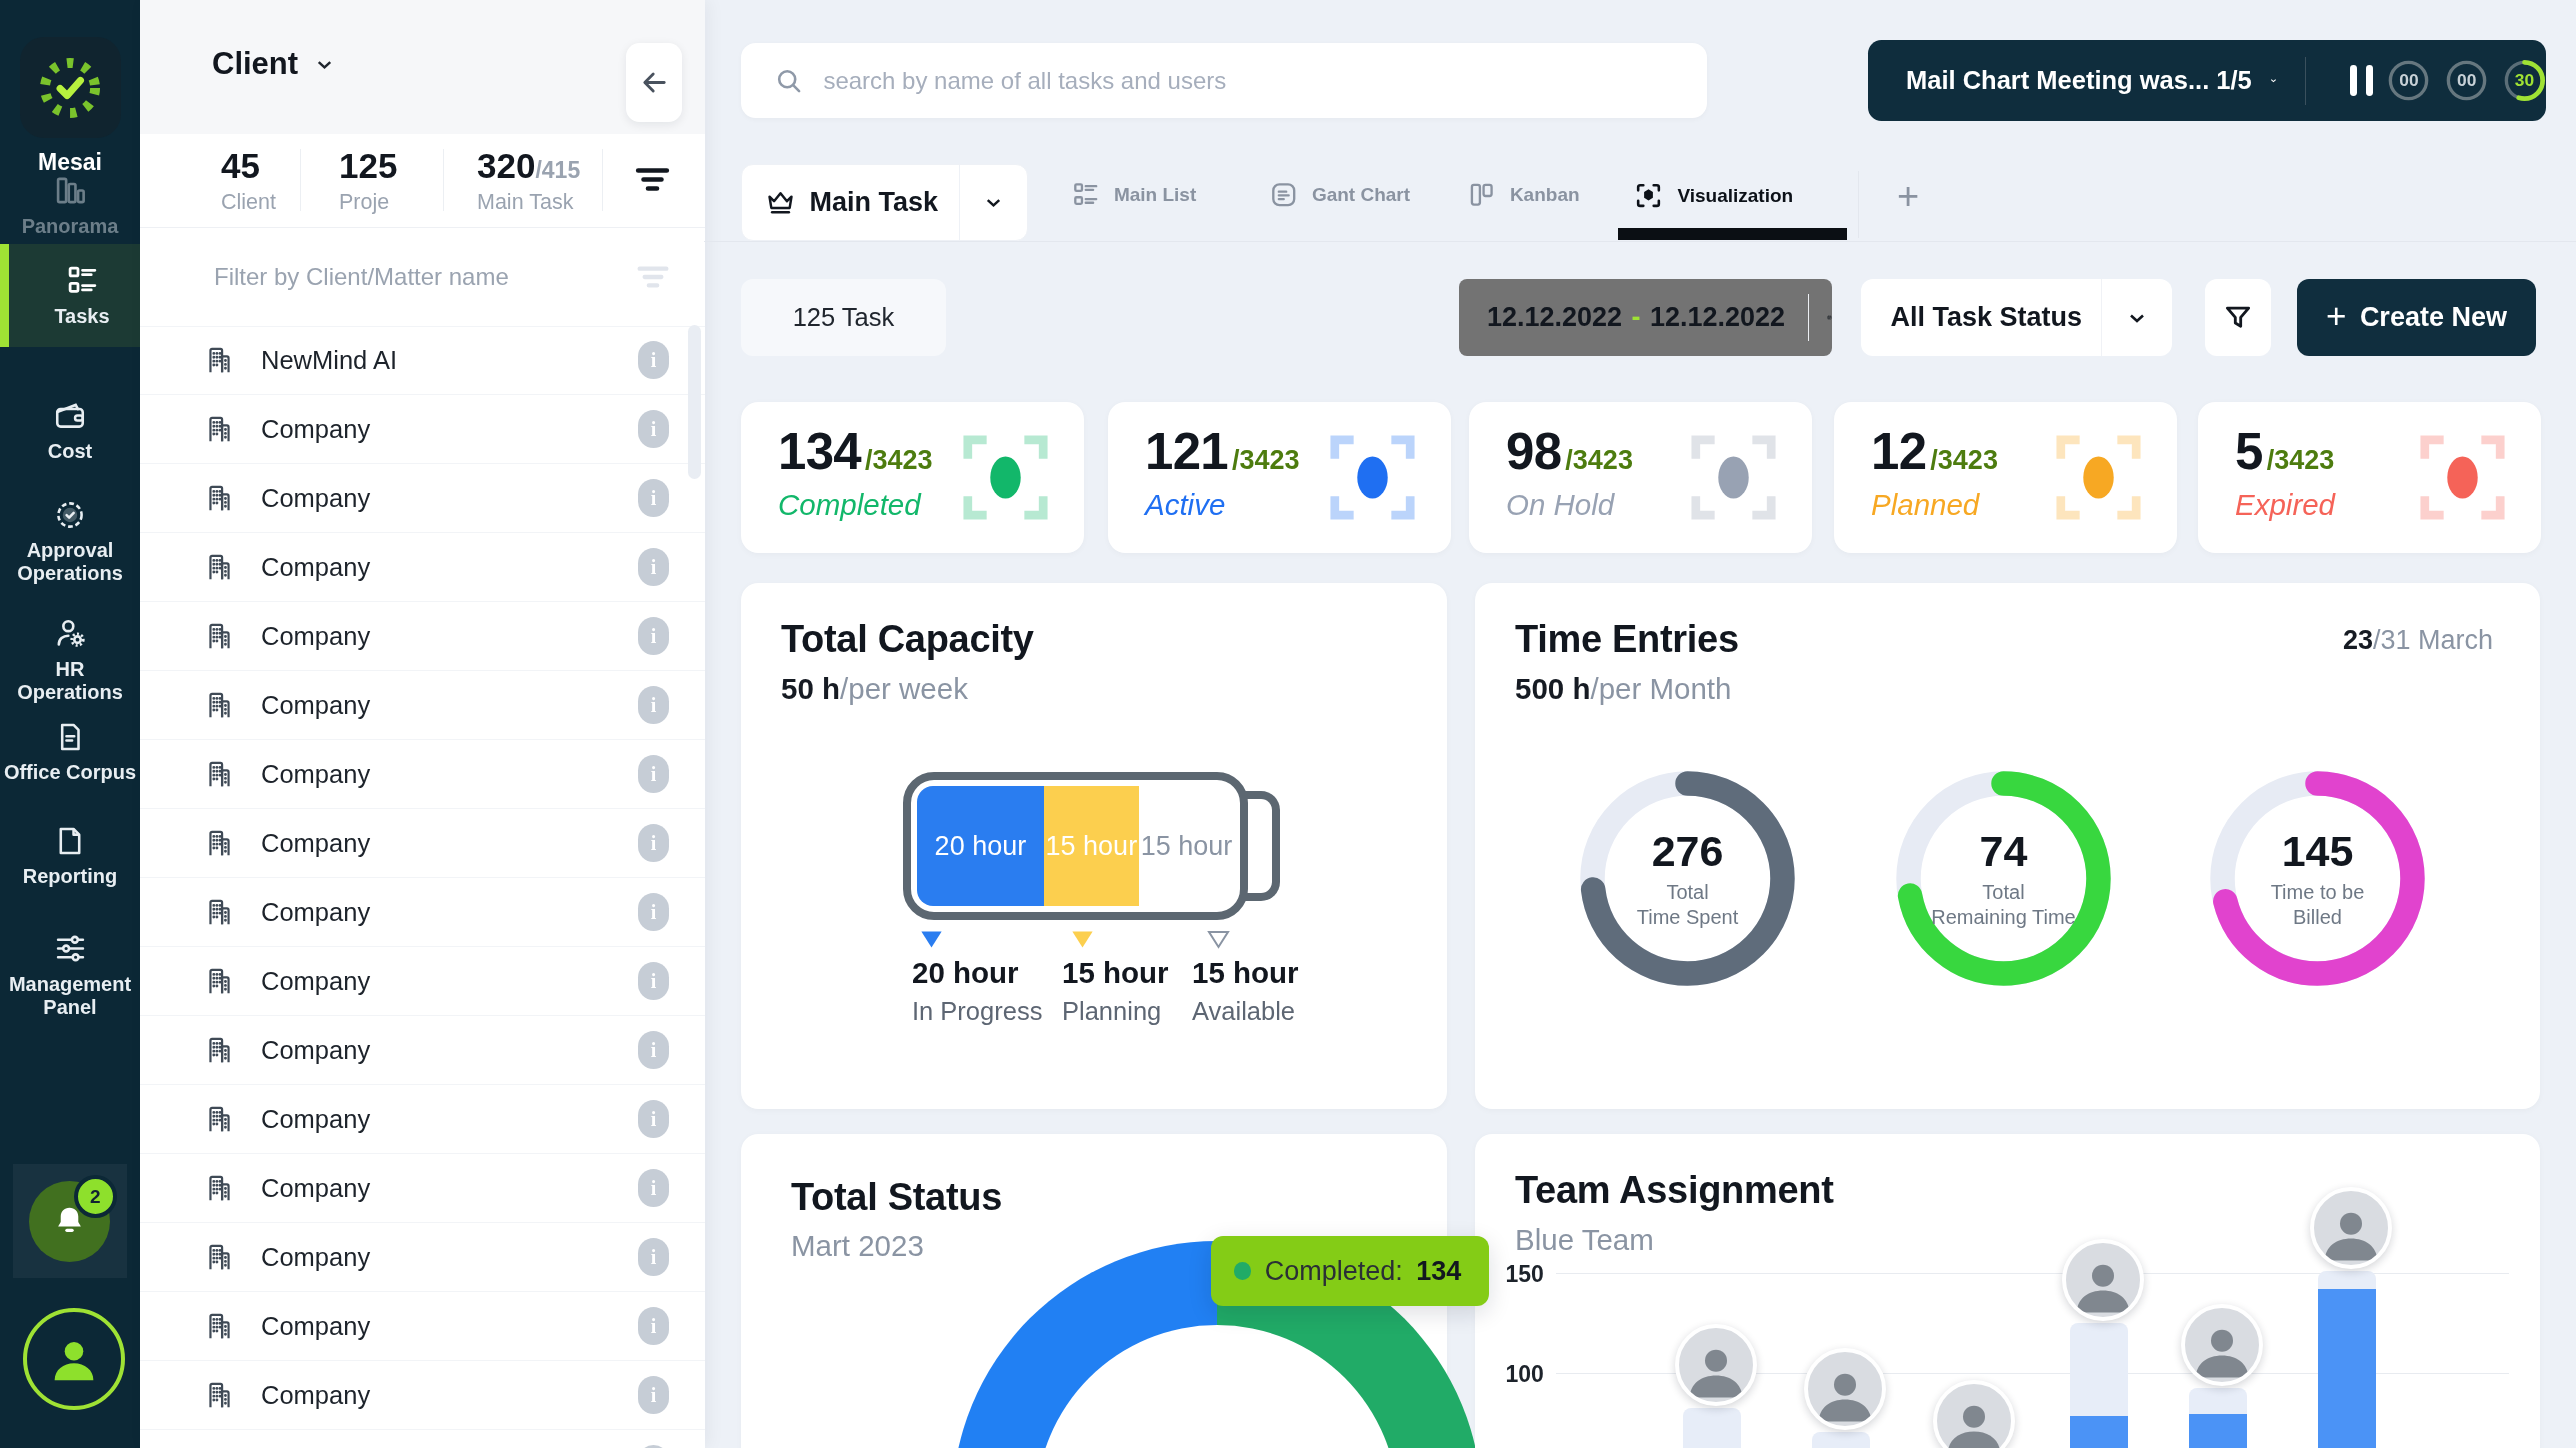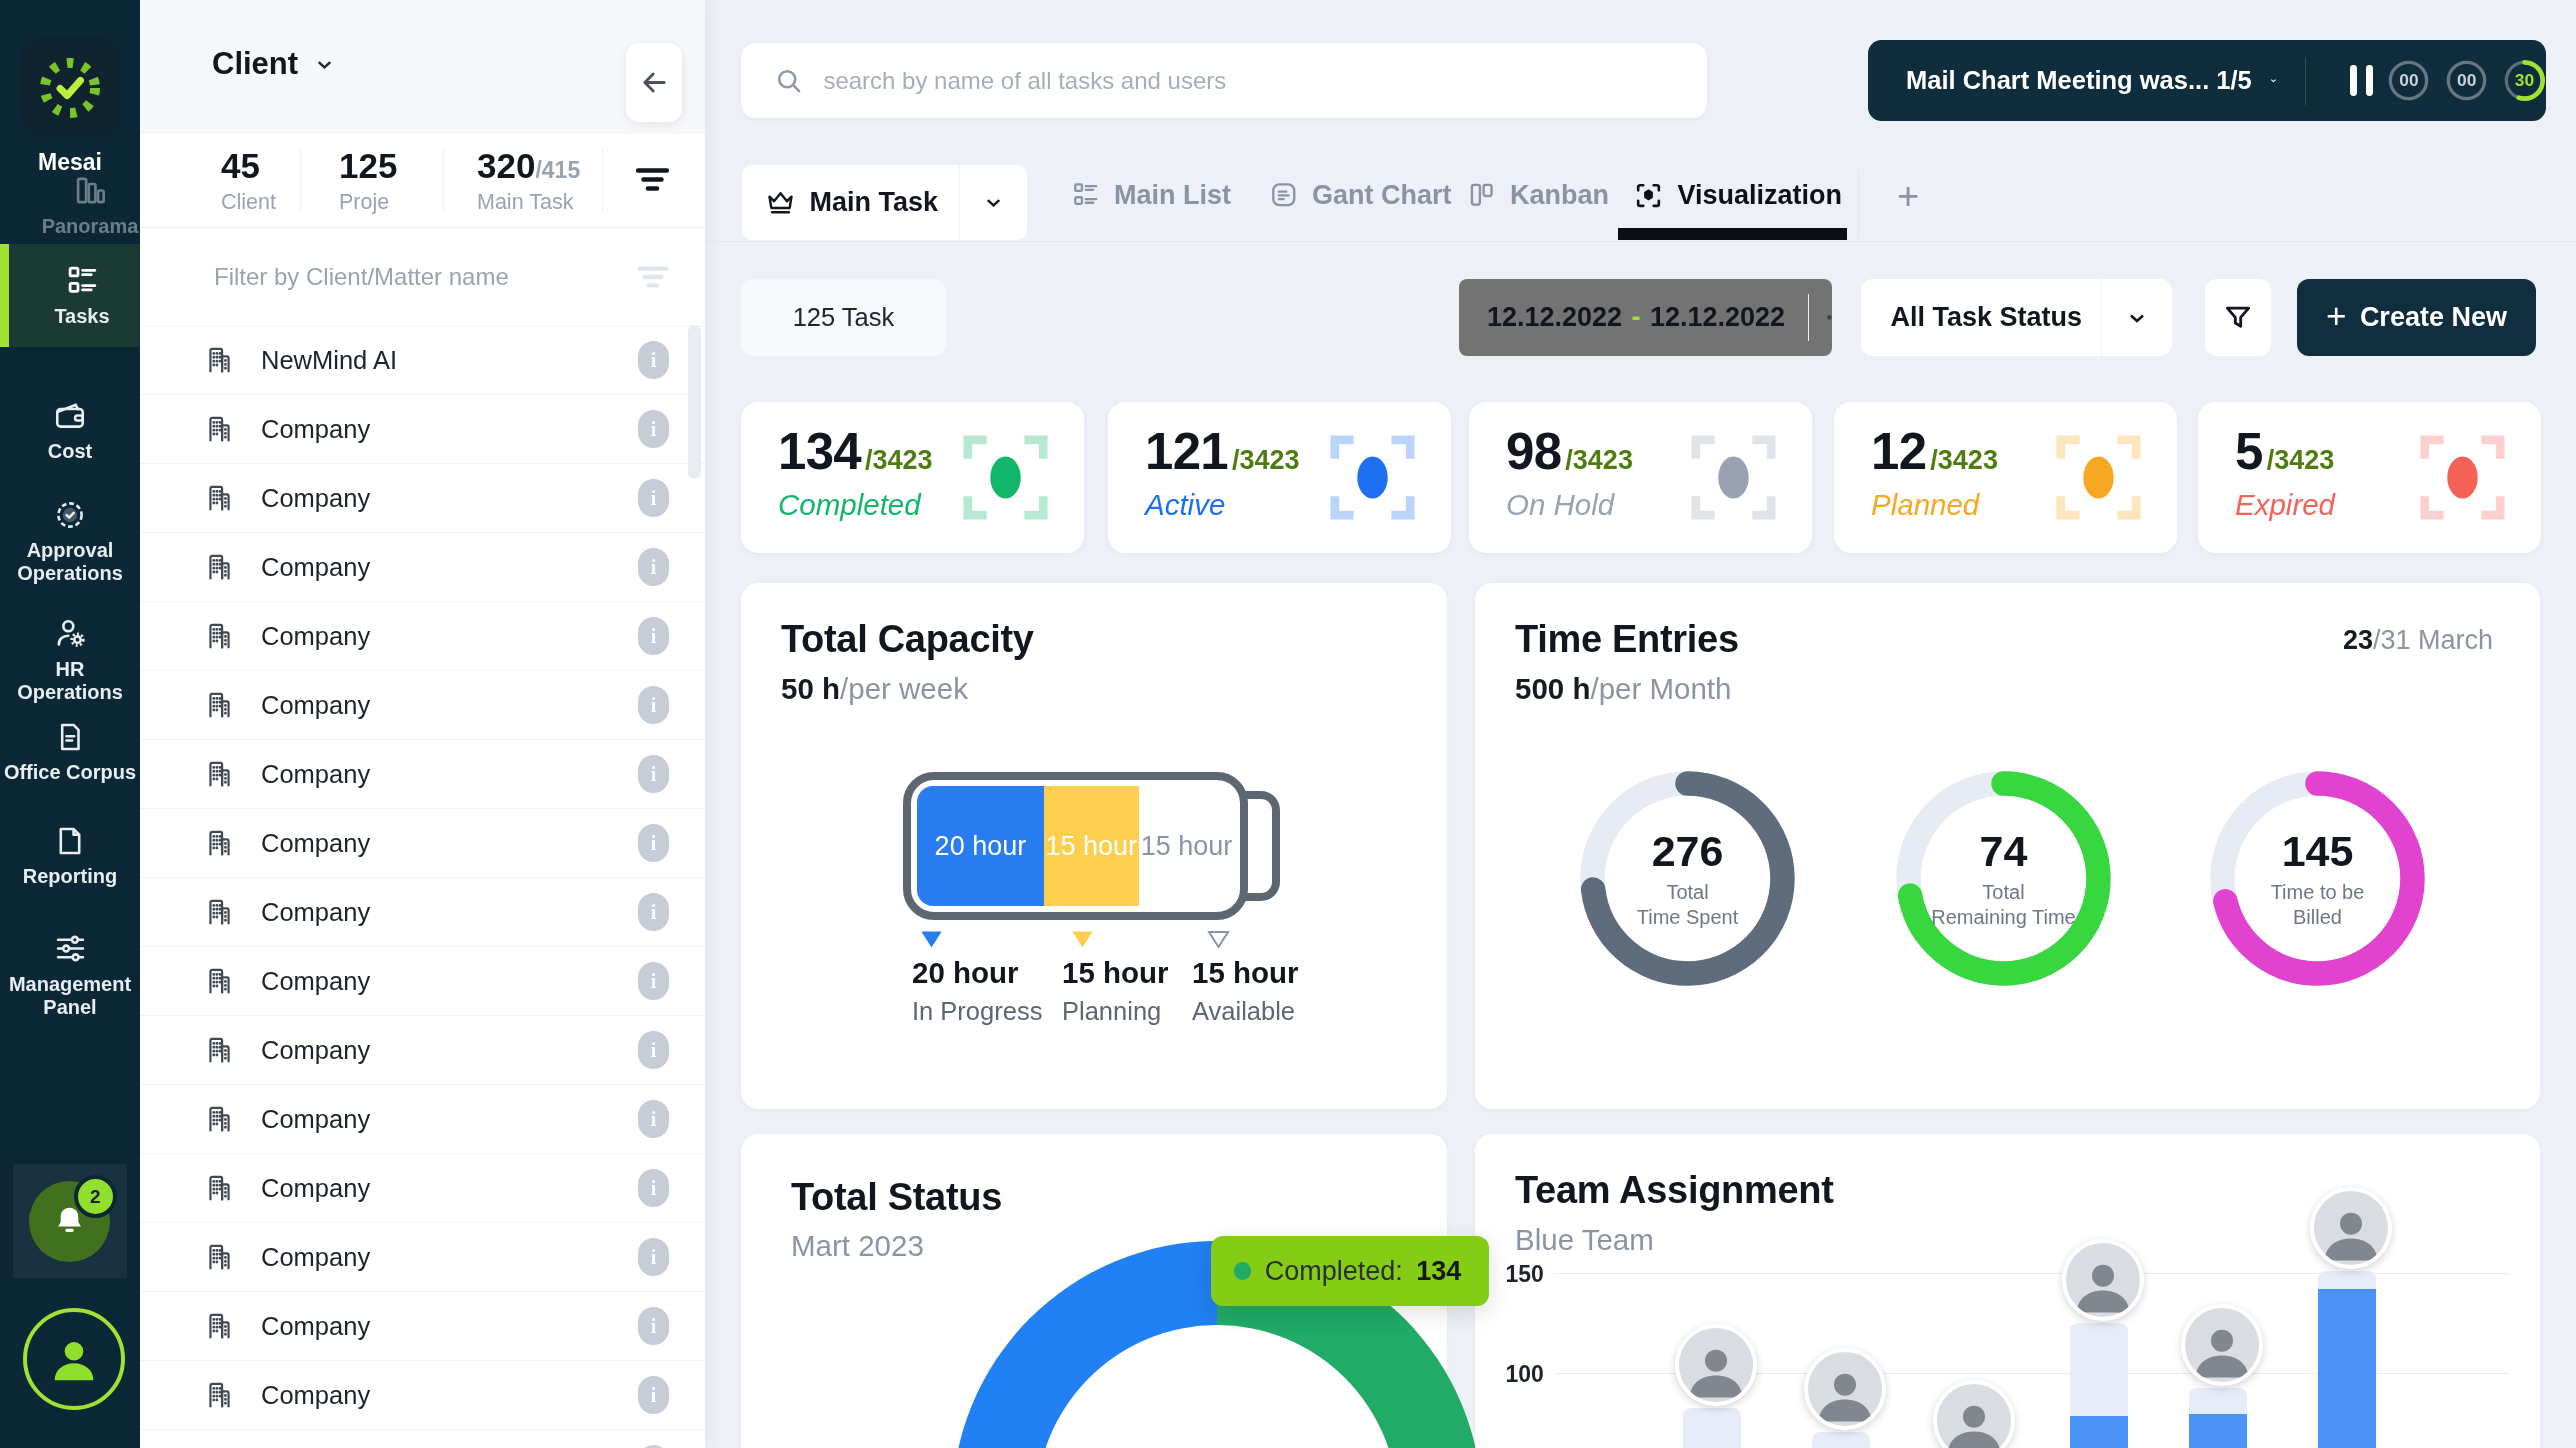--- a/index.html
+++ b/index.html
@@ -56,21 +56,21 @@
   .pause{display:flex;gap:9.4px;margin-left:44px;cursor:pointer;}
   .pause i{display:block;width:6.7px;height:31px;background:#fff;border-radius:3.4px;}
   .timer{position:relative;width:43px;height:43px;margin-left:14.8px;}
   .timer .tv{position:absolute;inset:0;display:flex;align-items:center;justify-content:center;font-size:17.4px;font-weight:700;color:#c8d1d7;}
   .timer.lime .tv{color:#9fe234;}
 
   .tabsrow-line{position:absolute;left:0;top:241px;width:1872px;height:1.3px;background:#e3e7ee;}
   .maintask-pill{position:absolute;left:37px;top:164px;width:285px;height:75px;background:#fff;border:1.3px solid #eef1f6;border-radius:12px;display:flex;align-items:center;cursor:pointer;}
   .maintask-pill .cap{margin-left:23px;display:flex;align-items:center;gap:13.4px;font-size:27px;font-weight:700;}
   .maintask-pill .dd{position:absolute;right:0;top:0;bottom:0;width:67px;border-left:1.3px solid #eef1f6;display:flex;align-items:center;justify-content:center;}
-  .tab{position:absolute;top:180px;display:flex;align-items:flex-start;gap:13.4px;font-size:27px;color:#8a93a1;font-weight:600;cursor:pointer;}
+  .tab{position:absolute;top:180px;display:flex;align-items:center;gap:13.4px;font-size:19px;color:#8a93a1;font-weight:600;cursor:pointer;}
   .tab.active{color:#0c1118;font-weight:700;}
   .tab-underline{position:absolute;left:914px;top:228px;width:229px;height:12px;background:#0b0f14;}
   .tab-vdiv{position:absolute;left:1154px;top:171px;width:1.3px;height:67px;background:#e3e7ee;}
   .tab-plus{position:absolute;left:1193px;top:180px;font-size:38px;color:#8a93a1;font-weight:400;cursor:pointer;line-height:32px;}
 
   .task-count{position:absolute;left:37px;top:279px;width:205px;height:77px;background:#f6f8fb;border-radius:12px;display:flex;align-items:center;justify-content:center;font-size:25.5px;color:#20262e;}
   .date-pill{position:absolute;left:755px;top:279px;width:373px;height:77px;background:#737373;border-radius:8px;display:flex;align-items:center;cursor:pointer;}
   .date-pill .dt{margin-left:28px;font-size:27px;font-weight:700;display:flex;gap:9.4px;align-items:center;}
   .date-pill .dash{color:#9fe234;font-weight:800;}
   .date-pill .vdiv{margin-left:23px;width:1.3px;height:47px;background:#eceff3;}
@@ -141,21 +141,21 @@
 
   <aside class="sidebar">
     <div class="logo-tile">
       <svg width="70" height="70" viewBox="0 0 24 24">
         <circle cx="12" cy="12" r="8.6" fill="none" stroke="#8ddf2b" stroke-width="3.4" stroke-dasharray="2.2 3.4" opacity=".85"></circle>
         <polyline points="8.6,12.2 11,14.6 15.6,9.4" fill="none" stroke="#b7f13e" stroke-width="2.4" stroke-linecap="round" stroke-linejoin="round"></polyline>
       </svg>
     </div>
     <div class="logo-label">Mesai</div>
 
-    <div class="nav-item dim" style="top:173px;padding-left:20px;">
+    <div class="nav-item dim" style="top:173px;">
       <svg width="35" height="35" viewBox="0 0 24 24" fill="none" stroke="currentColor" stroke-width="1.8">
         <rect x="3.5" y="4" width="5.5" height="16" rx="1"></rect>
           <rect x="10.8" y="7.5" width="4.6" height="12.5" rx="1"></rect>
           <rect x="17.2" y="12" width="3.8" height="8" rx="1"></rect>
       </svg>
       <span class="lbl">Panorama</span>
     </div>
 
     <div class="nav-item active" style="top:244px;">
       <svg width="35" height="35" viewBox="0 0 24 24" fill="none" stroke="#fff" stroke-width="1.9">

